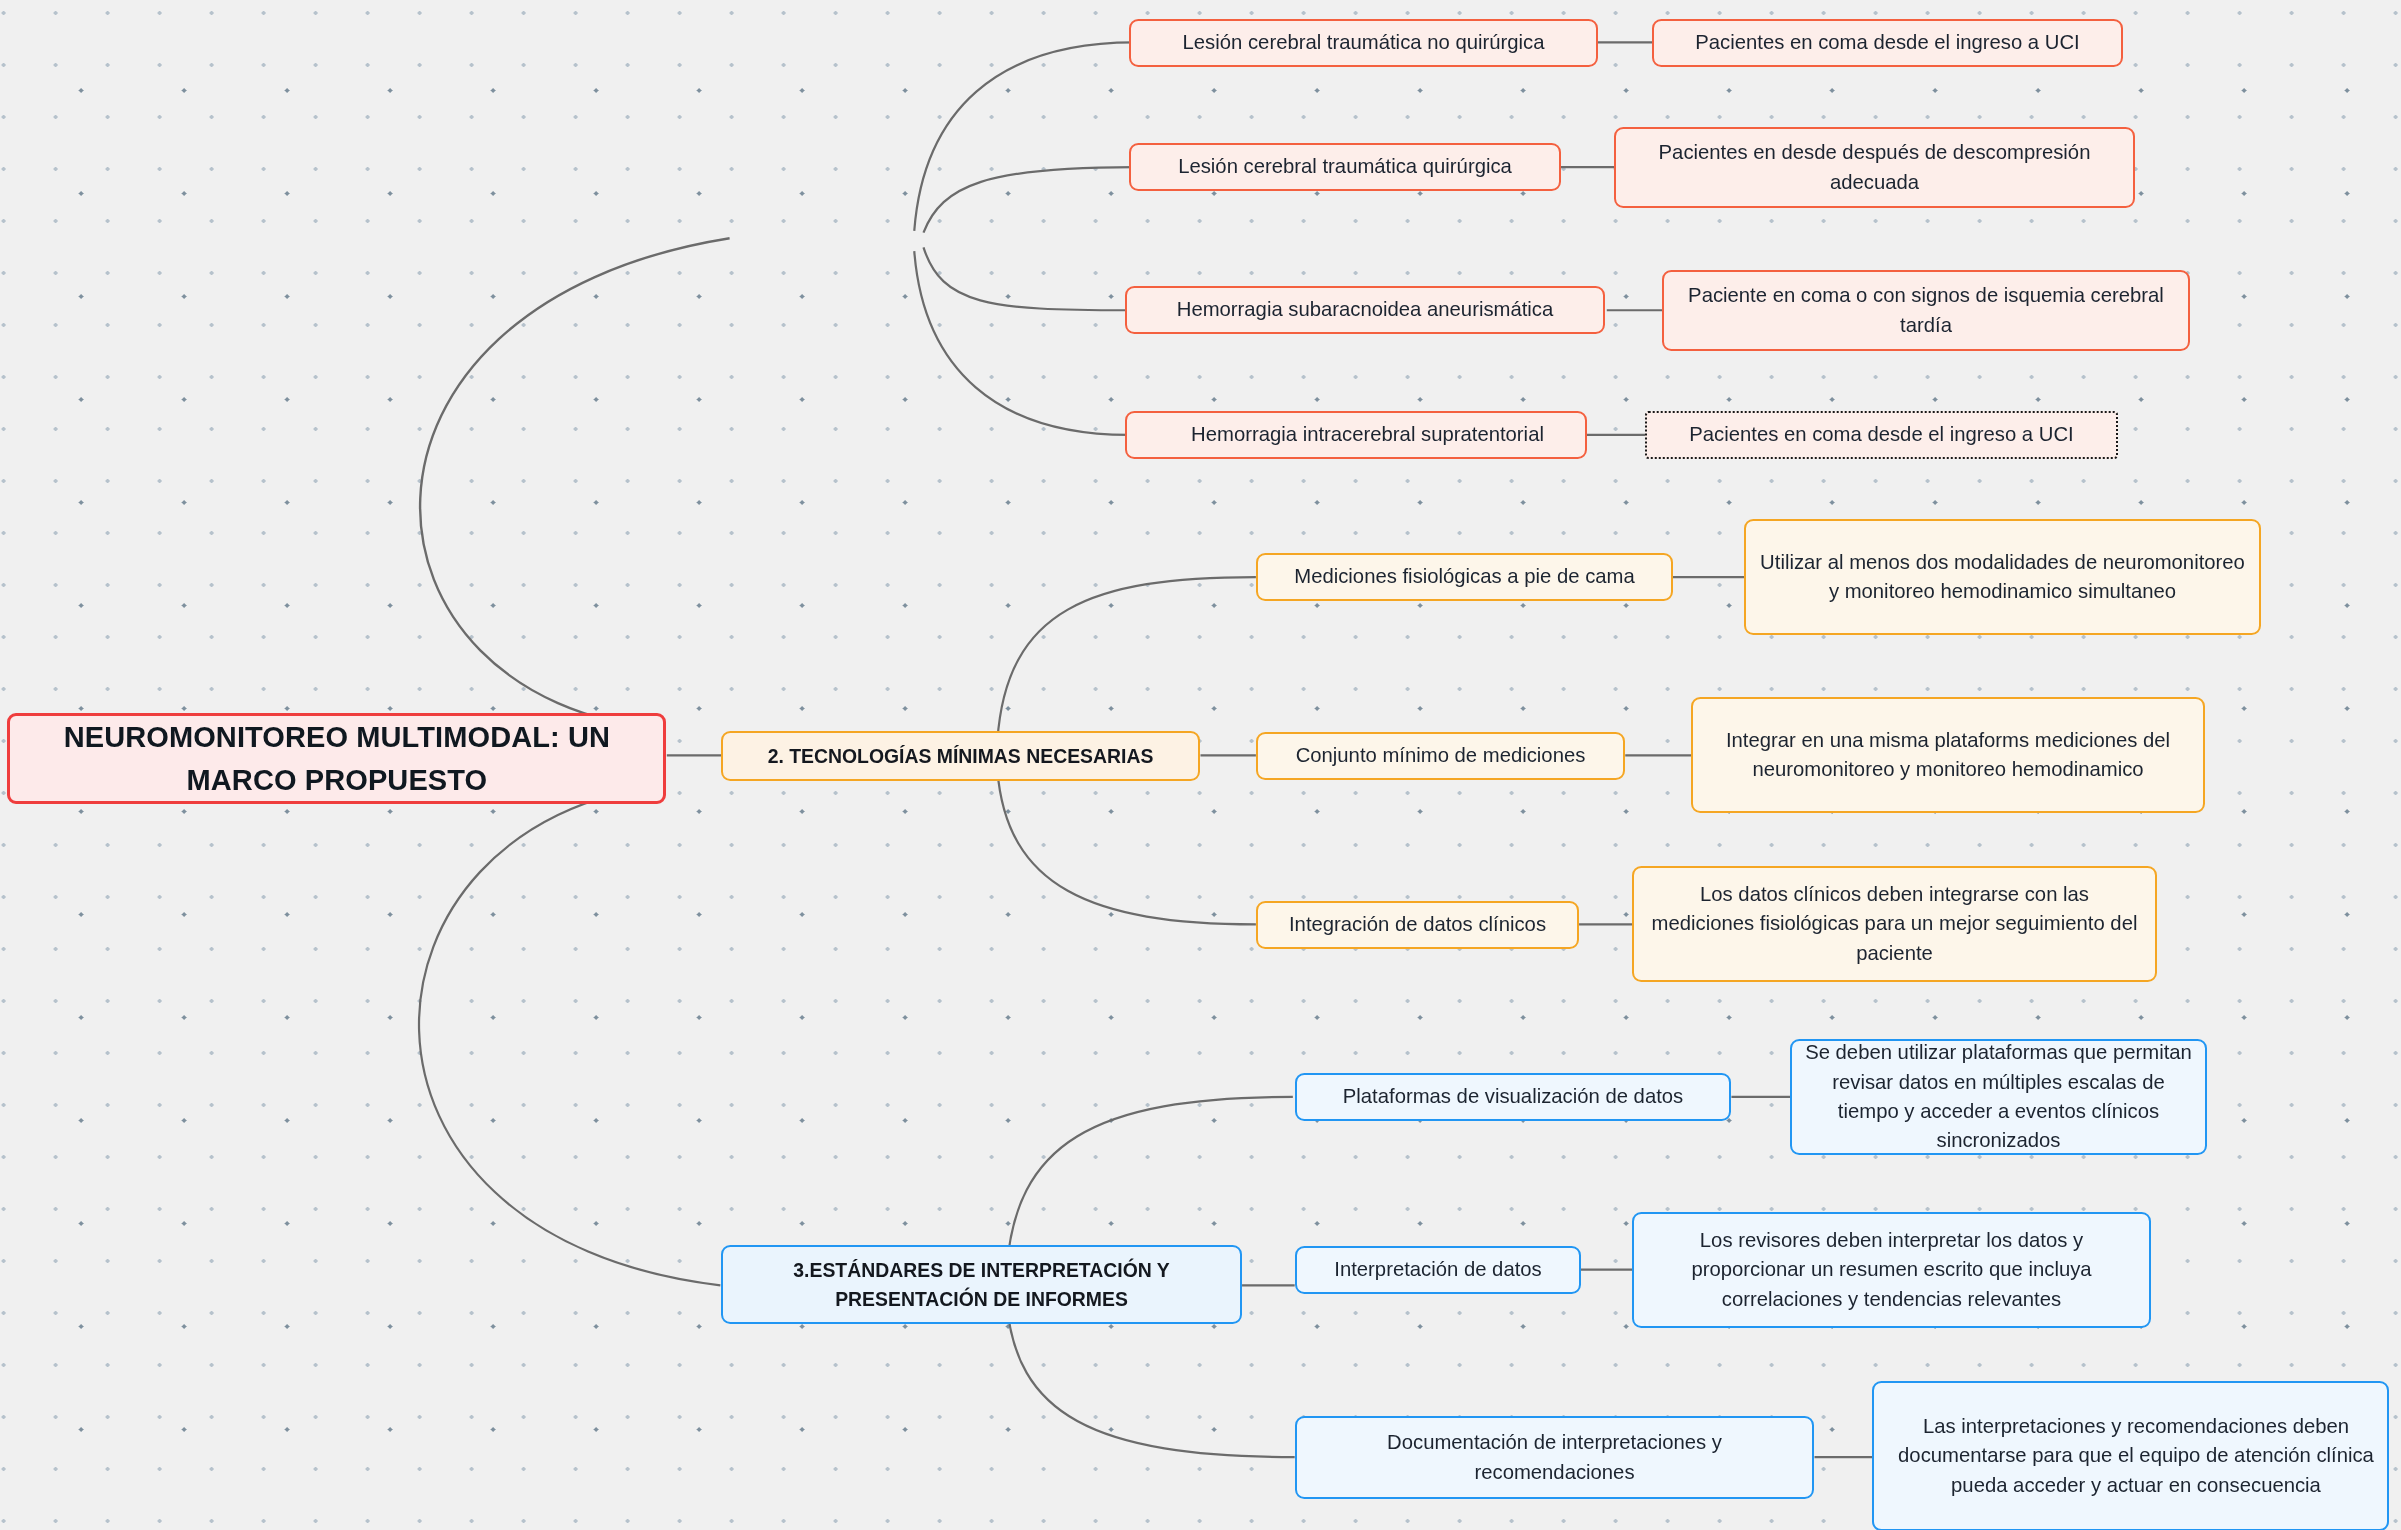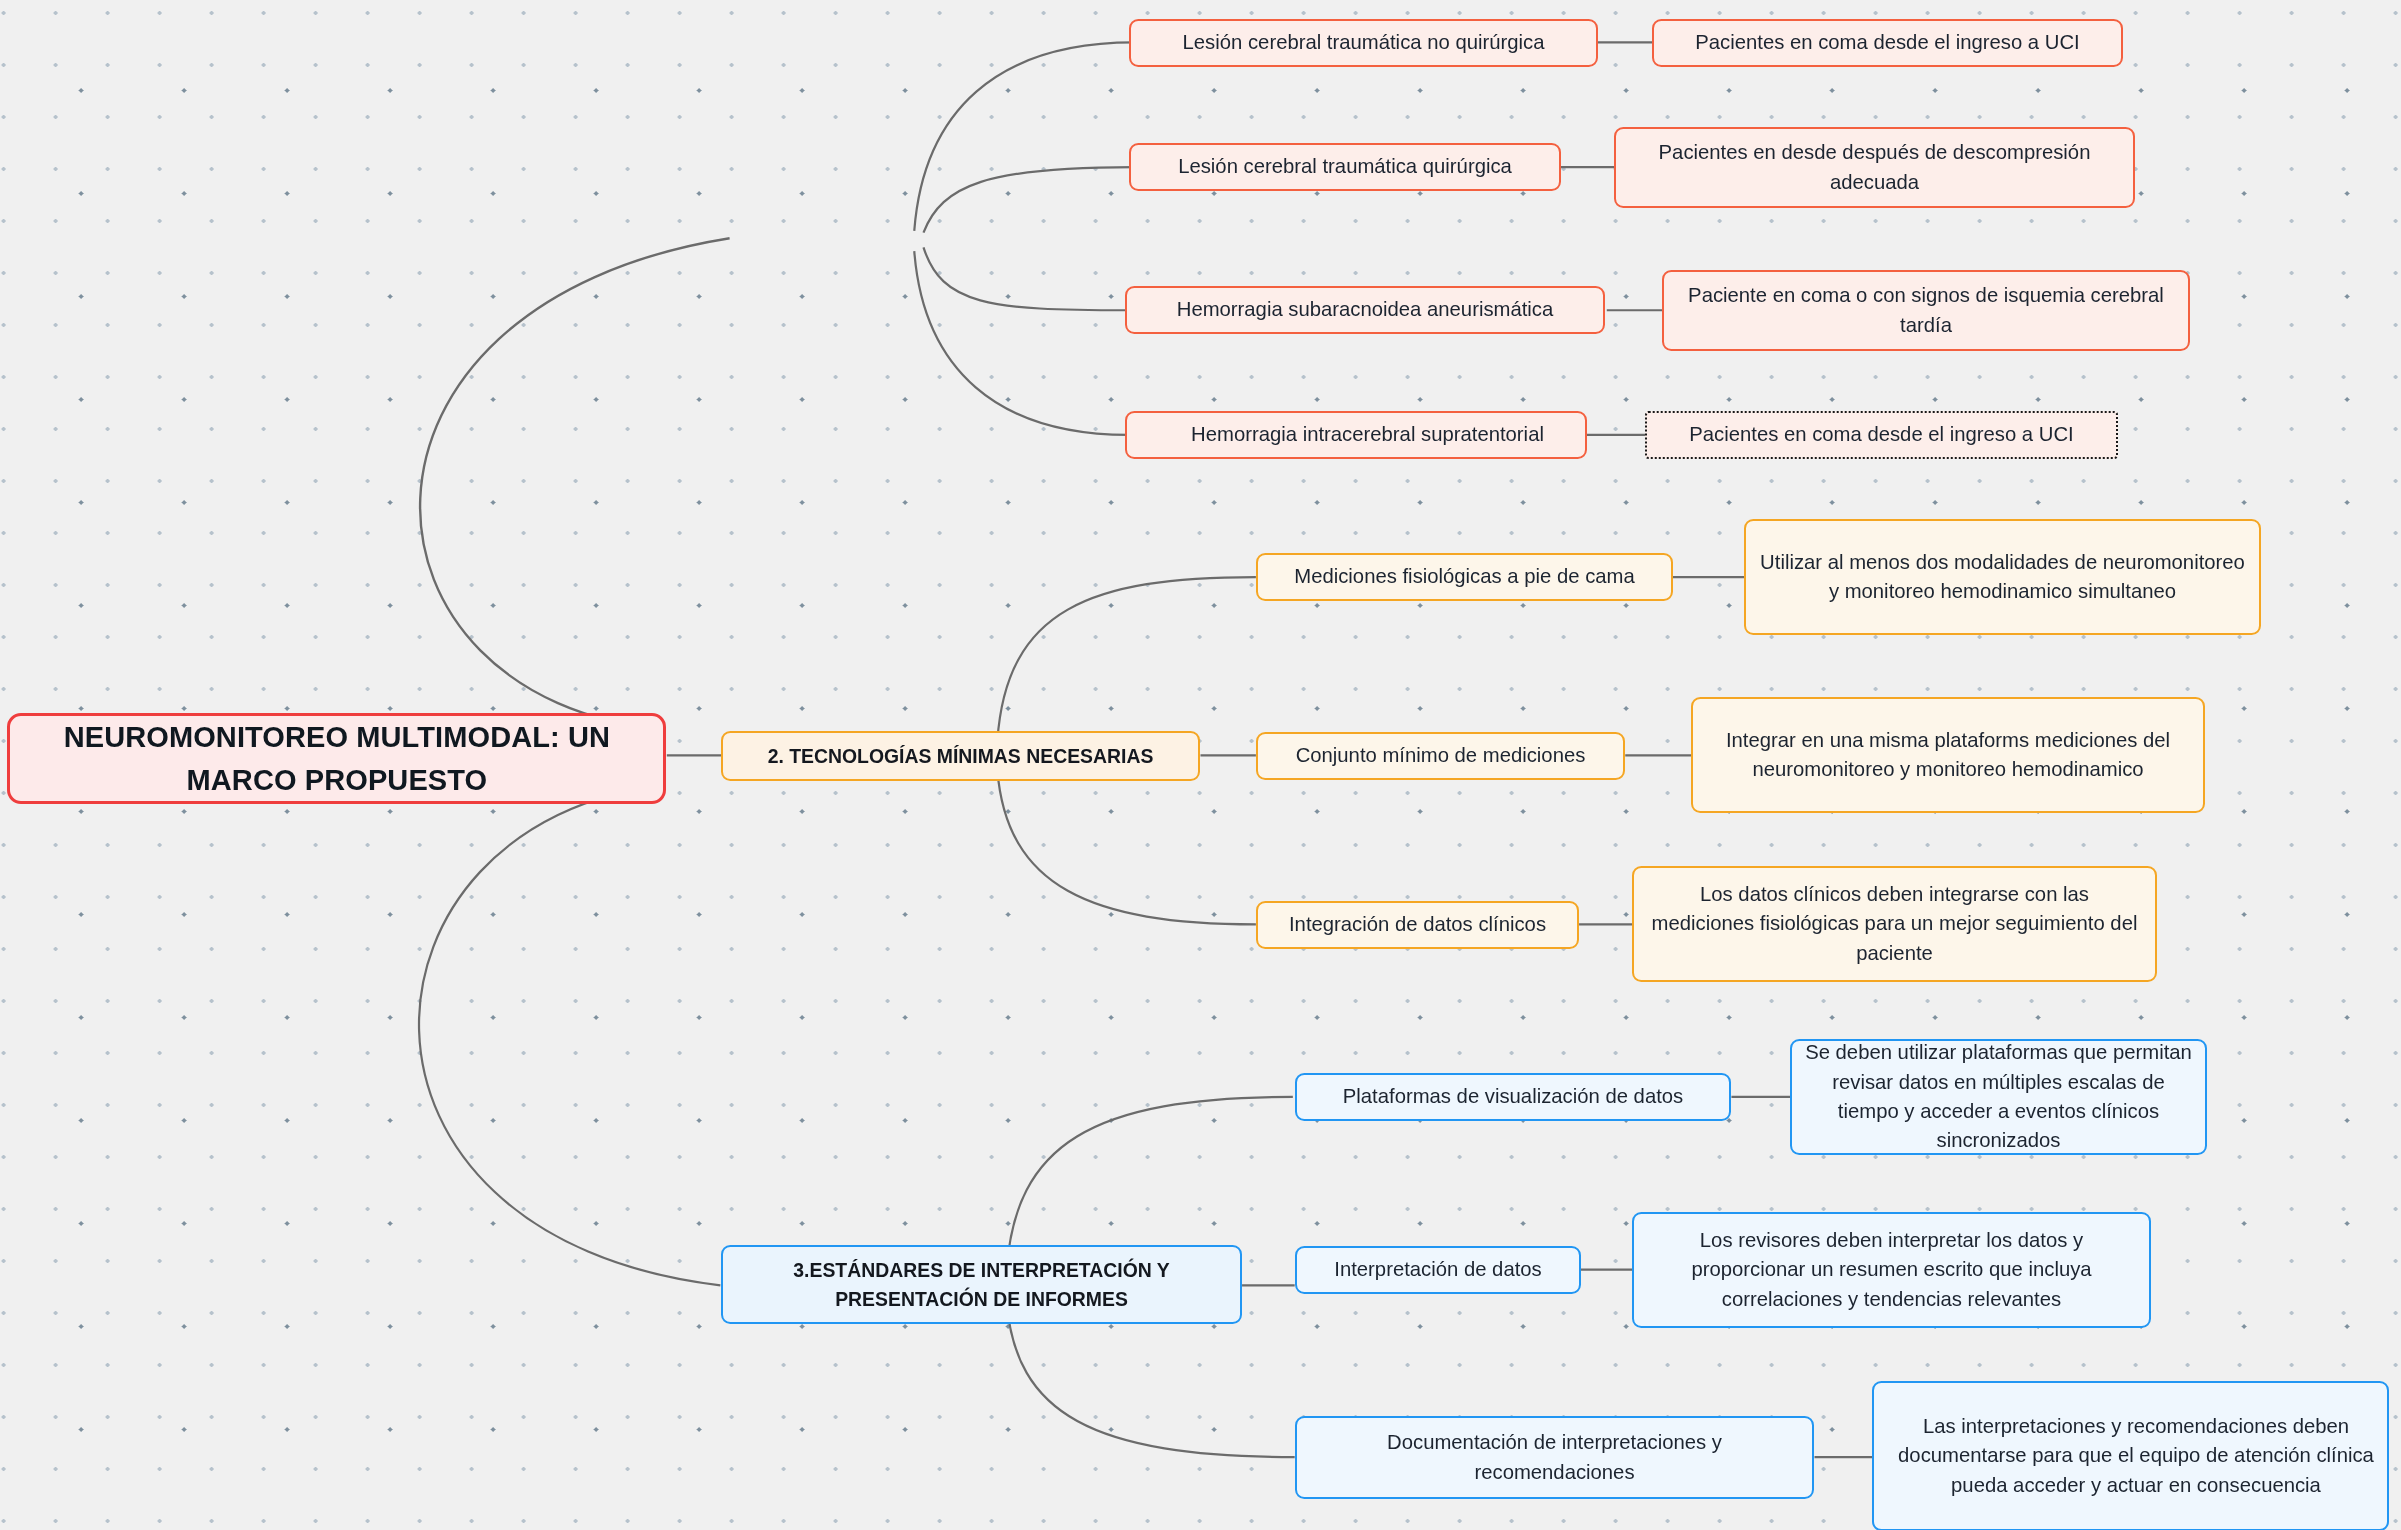--- a/index.html
+++ b/index.html
@@ -37,21 +37,21 @@
     border-radius: 9.2px;
     line-height: 1.45;
     padding: 5.5px 13px;
     z-index: 3;
   }
 
   
   .n-root {
     background: #fdeaea;
     border: 3.2px solid #ef3d3d;
-    border-radius: 14px;
+    border-radius: 9px;
     color: #101820;
     font-weight: bold;
     font-size: 29px;
     letter-spacing: 0.1px;
   }
 
   
   .b1-main {
     background: #fdeeea;
     border: 2.8px solid #f4603f;

